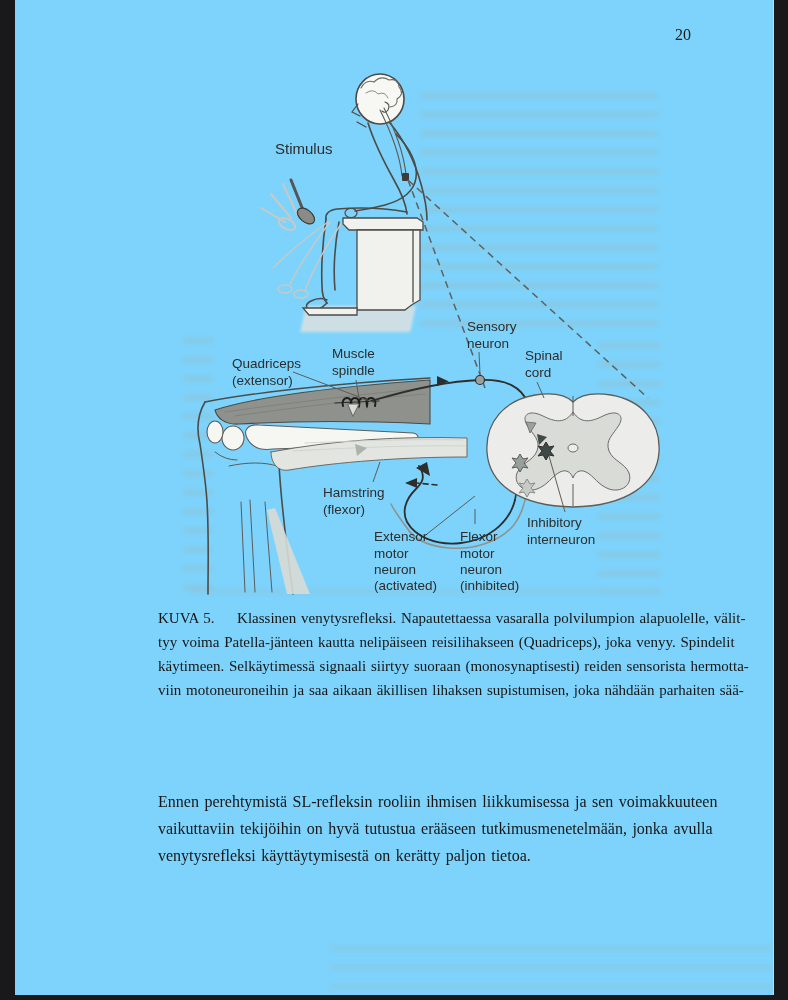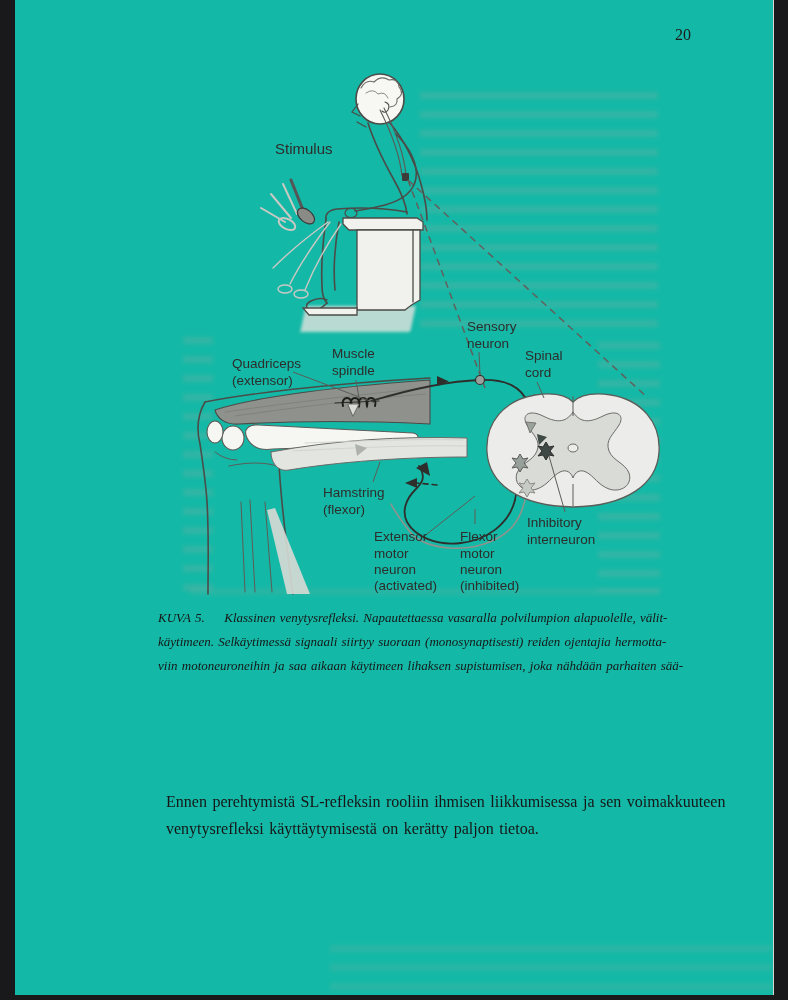--- a/index.html
+++ b/index.html
@@ -3,21 +3,21 @@
 <meta charset="utf-8">
 <style>
   html,body{margin:0;padding:0;}
   body{
     width:788px;height:1000px;position:relative;overflow:hidden;
     background:#19191b;
     font-family:"Liberation Serif", serif;
   }
   .page{
     position:absolute;left:15px;top:0;width:758px;height:995px;
-    background:#14b8a6;border-right:1px solid #d6d6d4;
+    background:#7dd3fc;border-right:1px solid #d6d6d4;
   }
   .pageno{
     position:absolute;left:660px;top:26px;width:40px;
     font-size:16px;color:#1c1c1c;
   }
   .bleed{
     position:absolute;
     background:repeating-linear-gradient(180deg,
       rgba(168,172,162,0) 0px, rgba(168,172,162,0) 12px,
       rgba(168,172,162,0.38) 12px, rgba(168,172,162,0.38) 19px);
@@ -27,28 +27,28 @@
     position:absolute;background:#e2e3df;filter:blur(1.5px);
     opacity:.8;transform:skewX(-12deg);pointer-events:none;
   }
   .figure{position:absolute;left:160px;top:72px;}
   .fig-label{
     font-family:"Liberation Sans", sans-serif;
     font-size:13.5px;fill:#2d2d2b;
   }
   .caption{
     position:absolute;left:143px;top:606px;width:560px;
-    font-size:13px;color:#161616;font-style:italic;
+    font-size:15px;color:#161616;
   }
   .cap-line{height:24px;line-height:24px;white-space:nowrap;word-spacing:1px;}
   .bodytext{
     position:absolute;left:143px;top:788px;width:560px;
     font-size:16px;color:#161616;
   }
-  .body-line{height:27px;line-height:27px;white-space:nowrap;word-spacing:1.5px;margin-left:8px;}
+  .body-line{height:27px;line-height:27px;white-space:nowrap;word-spacing:1.5px;}
 </style>
 </head>
 <body>
 
 <div class="page">
 
   <div class="pageno">20</div>
 
   <div class="bleed" style="left:405px;top:80px;width:238px;height:250px;"></div>
   <div class="bleed" style="left:583px;top:330px;width:62px;height:262px;"></div>
@@ -212,22 +212,24 @@
       <text x="285" y="502">neuron</text>
       <text x="285" y="518">(inhibited)</text>
 
       <text x="352" y="455">Inhibitory</text>
       <text x="352" y="472">interneuron</text>
     </g>
   </svg>
 
   <div class="caption">
     <div class="cap-line">KUVA 5.  Klassinen venytysrefleksi. Napautettaessa vasaralla polvilumpion alapuolelle, välit-</div>
-    <div class="cap-line">käytimeen. Selkäytimessä signaali siirtyy suoraan (monosynaptisesti) reiden ojentajia hermotta-</div>
-    <div class="cap-line">viin motoneuroneihin ja saa aikaan käytimeen lihaksen supistumisen, joka nähdään parhaiten sää-</div>
+    <div class="cap-line">tyy voima Patella-jänteen kautta nelipäiseen reisilihakseen (Quadriceps), joka venyy. Spindelit</div>
+    <div class="cap-line">käytimeen. Selkäytimessä signaali siirtyy suoraan (monosynaptisesti) reiden sensorista hermotta-</div>
+    <div class="cap-line">viin motoneuroneihin ja saa aikaan äkillisen lihaksen supistumisen, joka nähdään parhaiten sää-</div>
   </div>
 
   <div class="bodytext">
     <div class="body-line">Ennen perehtymistä SL-refleksin rooliin ihmisen liikkumisessa ja sen voimakkuuteen</div>
+    <div class="body-line">vaikuttaviin tekijöihin on hyvä tutustua erääseen tutkimusmenetelmään, jonka avulla</div>
     <div class="body-line">venytysrefleksi käyttäytymisestä on kerätty paljon tietoa.</div>
   </div>
 
 </div>
 
 </body></html>

